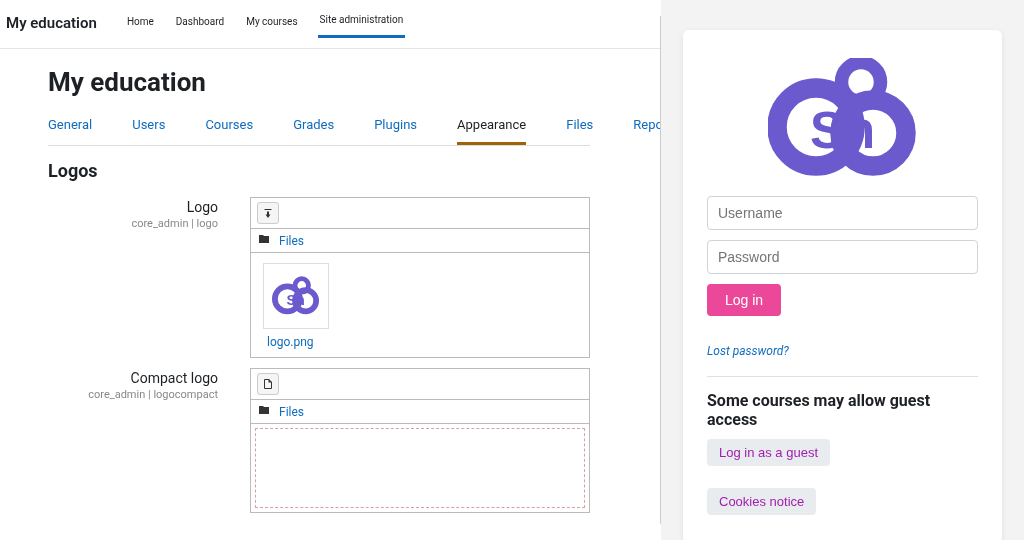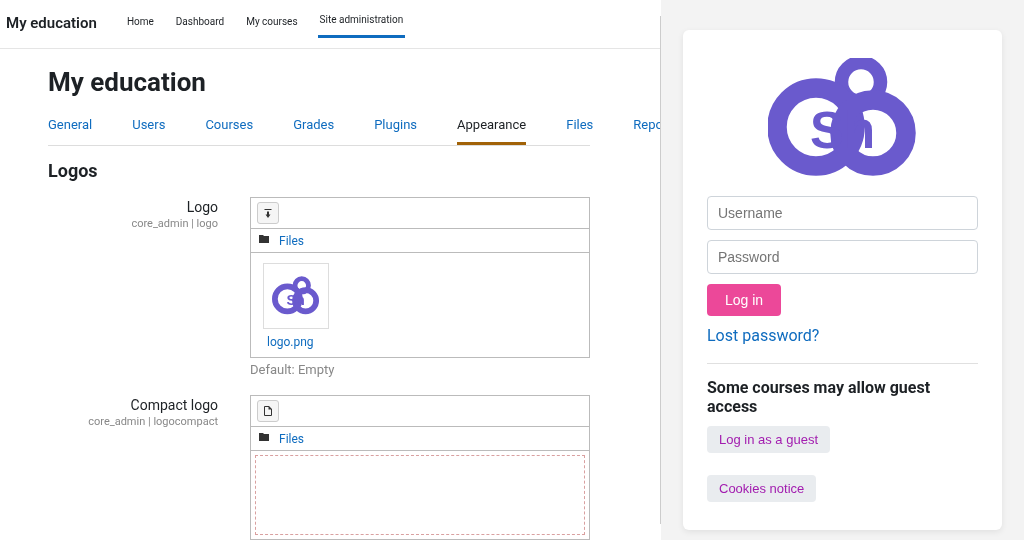--- a/index.html
+++ b/index.html
@@ -46,21 +46,21 @@
   .default-line { color: #888; font-size: 13px; margin: 4px 0 8px 0; }
   .desc { font-size: 13px; color: #333; line-height: 1.45; }
 
   
   .login-card { background: #fff; border-radius: 6px; box-shadow: 0 2px 6px rgba(0,0,0,0.08); padding: 28px 24px; }
   .login-logo { display: flex; justify-content: center; margin-bottom: 18px; }
   .login-card input[type="text"], .login-card input[type="password"] {
     width: 100%; padding: 8px 10px; font-size: 14px; border: 1px solid #ced4da; border-radius: 4px; margin-bottom: 10px; color: #495057;
   }
   .btn-primary { background: #ec4899; color: #fff; border: none; padding: 8px 18px; border-radius: 4px; font-size: 14px; cursor: pointer; }
-  .lost-link { color: #0f6cbf; font-size: 16px; display: block; margin-top: 10px; }
+  .lost-link { color: #0f6cbf; font-size: 12px; display: block; margin-top: 28px; font-style: italic; }
   .login-card hr { border: none; border-top: 1px solid #e0e0e0; margin: 18px 0 14px 0; }
   .guest-title { font-size: 16px; font-weight: 700; margin-bottom: 10px; }
   .btn-secondary { background: #e9ecef; color: #a21caf; border: none; padding: 6px 12px; border-radius: 4px; font-size: 13px; cursor: pointer; }
   .cookies-btn { margin-top: 22px; }
 
   
   .sh-logo svg { display:block; }
 </style>
 </head>
 <body>
@@ -118,21 +118,20 @@
               <svg width="48" height="40" viewBox="0 0 100 80">
                 <circle cx="62" cy="18" r="14" fill="none" stroke="#6a5acd" stroke-width="10"></circle>
                 <circle cx="32" cy="46" r="26" fill="none" stroke="#6a5acd" stroke-width="12"></circle>
                 <circle cx="70" cy="50" r="22" fill="none" stroke="#6a5acd" stroke-width="12"></circle>
                 <text x="30" y="58" font-size="30" font-weight="bold" fill="#6a5acd" font-family="sans-serif">Sh</text>
               </svg>
             </div>
             <a href="#" class="file-name">logo.png</a>
           </div>
         </div>
-        <div class="default-line">Default: Empty</div>
       </div>
     </div>
 
     <div class="setting-row">
       <div class="setting-label-col">
         <div class="setting-label">Compact logo</div>
         <div class="setting-key">core_admin | logocompact</div>
       </div>
       <div class="setting-body">
         <div class="filepicker-box">

